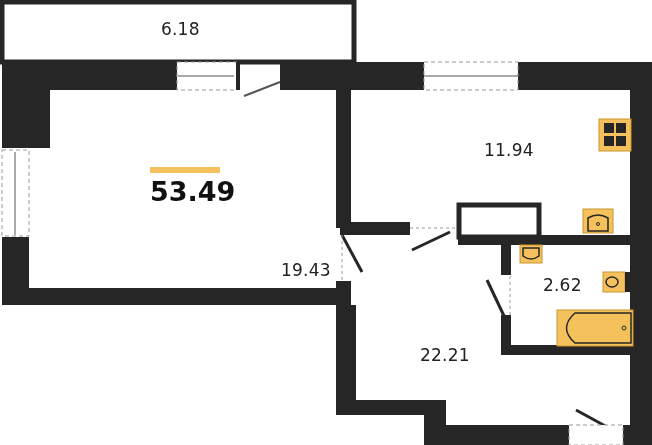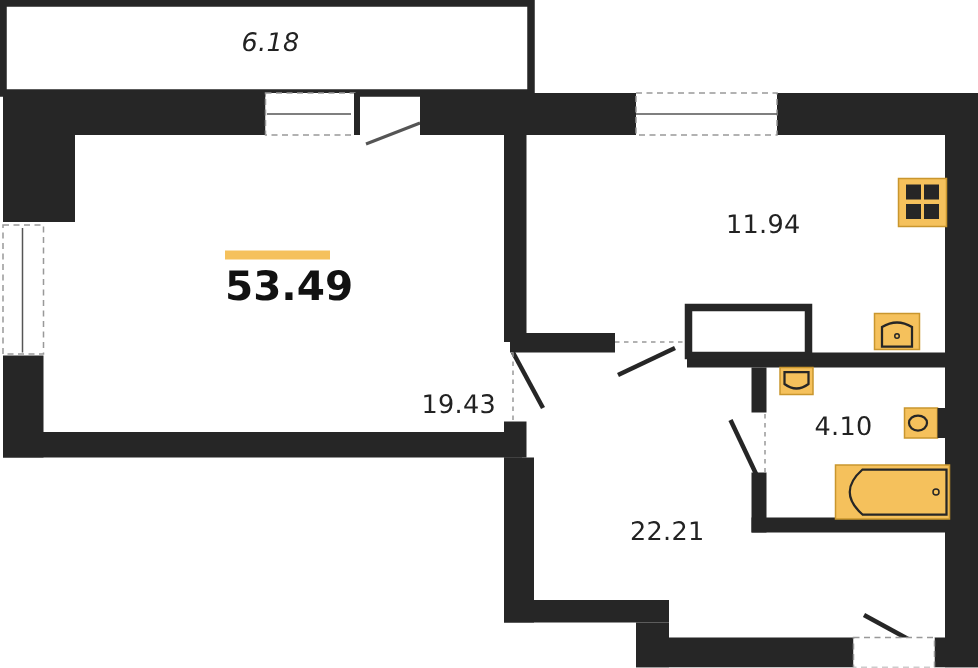--- a/index.html
+++ b/index.html
@@ -108,19 +108,19 @@
     <rect x="625" y="272" width="10" height="20" fill="#262626"></rect>
     <ellipse cx="612" cy="282" rx="6" ry="5" fill="none" stroke="#262626" stroke-width="1.5"></ellipse>
   </g>
   <g>
     <rect x="557" y="310" width="76" height="36" fill="#f5c15c" stroke="#c9962e"></rect>
     <path d="M575 313 L631 313 L631 343 L575 343 Q558 328 575 313 Z" fill="none" stroke="#262626" stroke-width="1.5"></path>
     <circle cx="624" cy="328" r="2" fill="none" stroke="#262626"></circle>
   </g>
 </svg>
 
-<div class="label" style="left:161px; top:19px;font-style:italic;">6.18</div>
+<div class="label" style="left:161px; top:19px;">6.18</div>
 <div class="accent-bar" style="left:150px; top:167px; width:70px; height:6px;"></div>
 <div class="total" style="left:150px; top:176px;">53.49</div>
 <div class="label" style="left:281px; top:260px;">19.43</div>
 <div class="label" style="left:460px; top:140px;margin-left:24px;">11.94</div>
-<div class="label" style="left:543px; top:275px;">4.10</div>
+<div class="label" style="left:543px; top:275px;">2.62</div>
 <div class="label" style="left:420px; top:345px;">22.21</div>
 
 </body></html>

